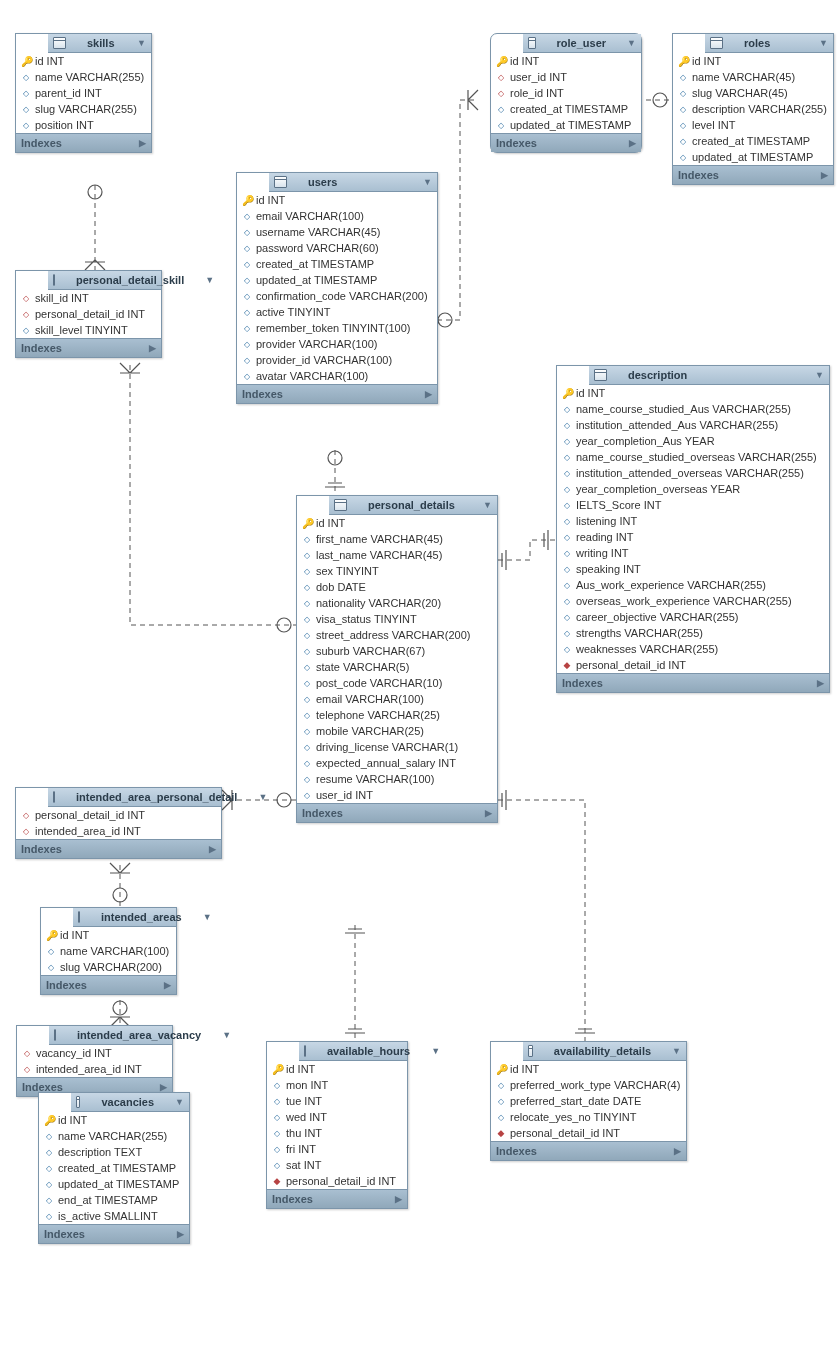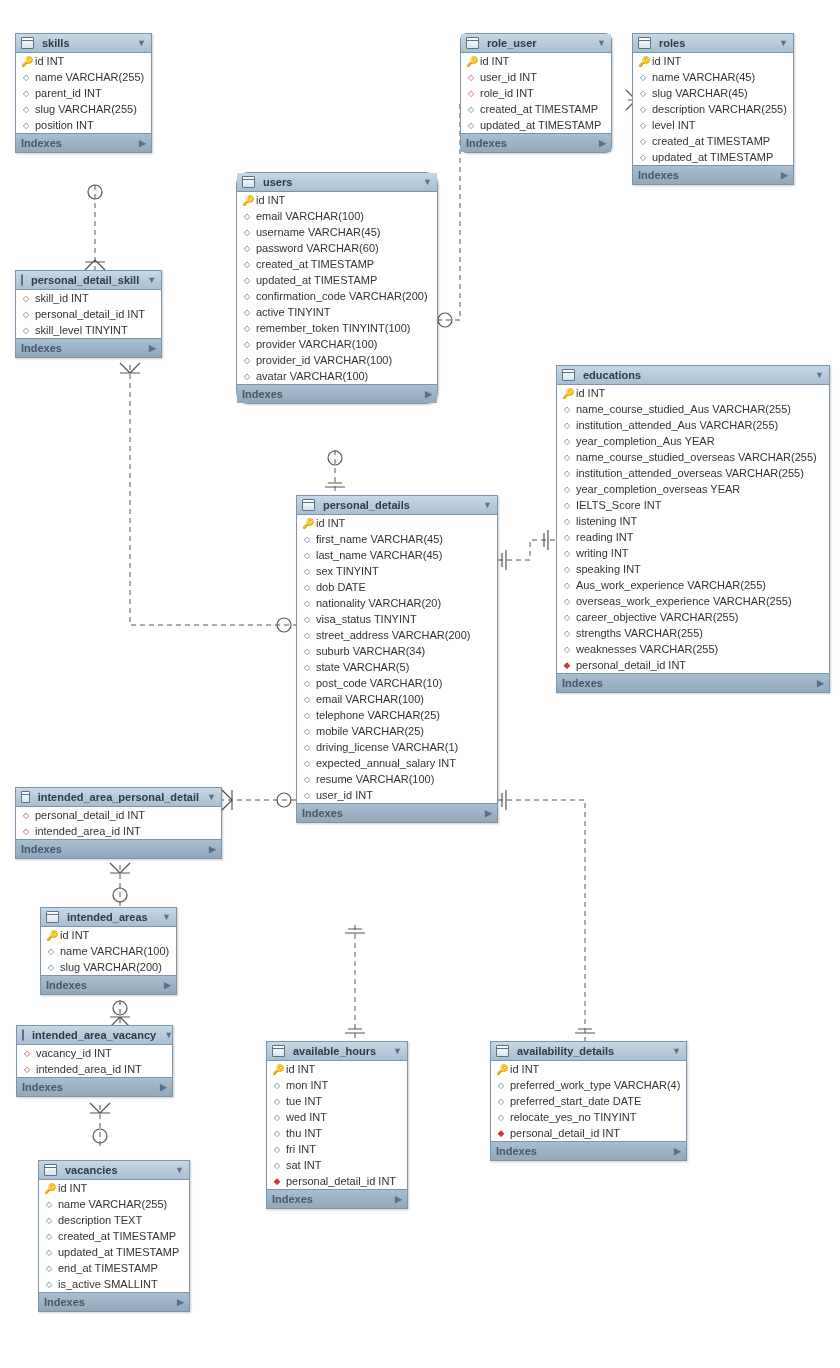--- a/index.html
+++ b/index.html
@@ -20,21 +20,22 @@
     box-shadow: 1px 1px 2px rgba(0,0,0,0.2);
   }
   .table-header {
     background: linear-gradient(#c7d7e5, #a9bfd1);
     border-bottom: 1px solid #7c95aa;
     padding: 3px 5px;
     font-weight: bold;
     color: #2b3c4a;
     display: flex;
     align-items: center;
-    gap: 8px;
+    gap: 21px;
+    margin-left: 32px;
   }
   .table-header .tri {
     margin-left: auto;
     font-size: 9px;
     color: #5b7186;
   }
   .table-row {
     padding: 2px 5px;
     display: flex;
     align-items: center;
@@ -195,21 +196,21 @@
       </div>
       <div class="table-row">
         <span class="ico col">◇</span>
         <span>skill_level TINYINT</span>
       </div>
       <div class="indexes">
         <span>Indexes</span>
         <span class="tri">▶</span>
       </div>
     </div>
-    <div class="table" style="left: 236px; top: 172px; width: 200px; border-radius: 12px;">
+    <div class="table" style="left: 236px; top: 172px; width: 200px;">
       <div class="table-header">
         <span class="table-icon"></span>
         <span>users</span>
         <span class="tri">▼</span>
       </div>
       <div class="table-row">
         <span class="ico pk">🔑</span>
         <span>id INT</span>
       </div>
       <div class="table-row">
@@ -254,21 +255,21 @@
       </div>
       <div class="table-row">
         <span class="ico col">◇</span>
         <span>avatar VARCHAR(100)</span>
       </div>
       <div class="indexes">
         <span>Indexes</span>
         <span class="tri">▶</span>
       </div>
     </div>
-    <div class="table" style="left: 460px; top: 33px; width: 150px; border-radius: 7px;">
+    <div class="table" style="left: 490px; top: 33px; width: 150px; border-radius: 7px;">
       <div class="table-header">
         <span class="table-icon"></span>
         <span>role_user</span>
         <span class="tri">▼</span>
       </div>
       <div class="table-row">
         <span class="ico pk">🔑</span>
         <span>id INT</span>
       </div>
       <div class="table-row">
@@ -285,21 +286,21 @@
       </div>
       <div class="table-row">
         <span class="ico col">◇</span>
         <span>updated_at TIMESTAMP</span>
       </div>
       <div class="indexes">
         <span>Indexes</span>
         <span class="tri">▶</span>
       </div>
     </div>
-    <div class="table" style="left: 632px; top: 33px; width: 160px;">
+    <div class="table" style="left: 672px; top: 33px; width: 160px;">
       <div class="table-header">
         <span class="table-icon"></span>
         <span>roles</span>
         <span class="tri">▼</span>
       </div>
       <div class="table-row">
         <span class="ico pk">🔑</span>
         <span>id INT</span>
       </div>
       <div class="table-row">
@@ -327,21 +328,21 @@
         <span>updated_at TIMESTAMP</span>
       </div>
       <div class="indexes">
         <span>Indexes</span>
         <span class="tri">▶</span>
       </div>
     </div>
     <div class="table" style="left: 556px; top: 365px; width: 272px;">
       <div class="table-header">
         <span class="table-icon"></span>
-        <span>educations</span>
+        <span>description</span>
         <span class="tri">▼</span>
       </div>
       <div class="table-row">
         <span class="ico pk">🔑</span>
         <span>id INT</span>
       </div>
       <div class="table-row">
         <span class="ico col">◇</span>
         <span>name_course_studied_Aus VARCHAR(255)</span>
       </div>
@@ -447,21 +448,21 @@
       <div class="table-row">
         <span class="ico col">◇</span>
         <span>visa_status TINYINT</span>
       </div>
       <div class="table-row">
         <span class="ico col">◇</span>
         <span>street_address VARCHAR(200)</span>
       </div>
       <div class="table-row">
         <span class="ico col">◇</span>
-        <span>suburb VARCHAR(34)</span>
+        <span>suburb VARCHAR(67)</span>
       </div>
       <div class="table-row">
         <span class="ico col">◇</span>
         <span>state VARCHAR(5)</span>
       </div>
       <div class="table-row">
         <span class="ico col">◇</span>
         <span>post_code VARCHAR(10)</span>
       </div>
       <div class="table-row">
@@ -551,21 +552,21 @@
       </div>
       <div class="table-row">
         <span class="ico fke">◇</span>
         <span>intended_area_id INT</span>
       </div>
       <div class="indexes">
         <span>Indexes</span>
         <span class="tri">▶</span>
       </div>
     </div>
-    <div class="table" style="left: 38px; top: 1160px; width: 150px;">
+    <div class="table" style="left: 38px; top: 1092px; width: 150px;">
       <div class="table-header">
         <span class="table-icon"></span>
         <span>vacancies</span>
         <span class="tri">▼</span>
       </div>
       <div class="table-row">
         <span class="ico pk">🔑</span>
         <span>id INT</span>
       </div>
       <div class="table-row">

